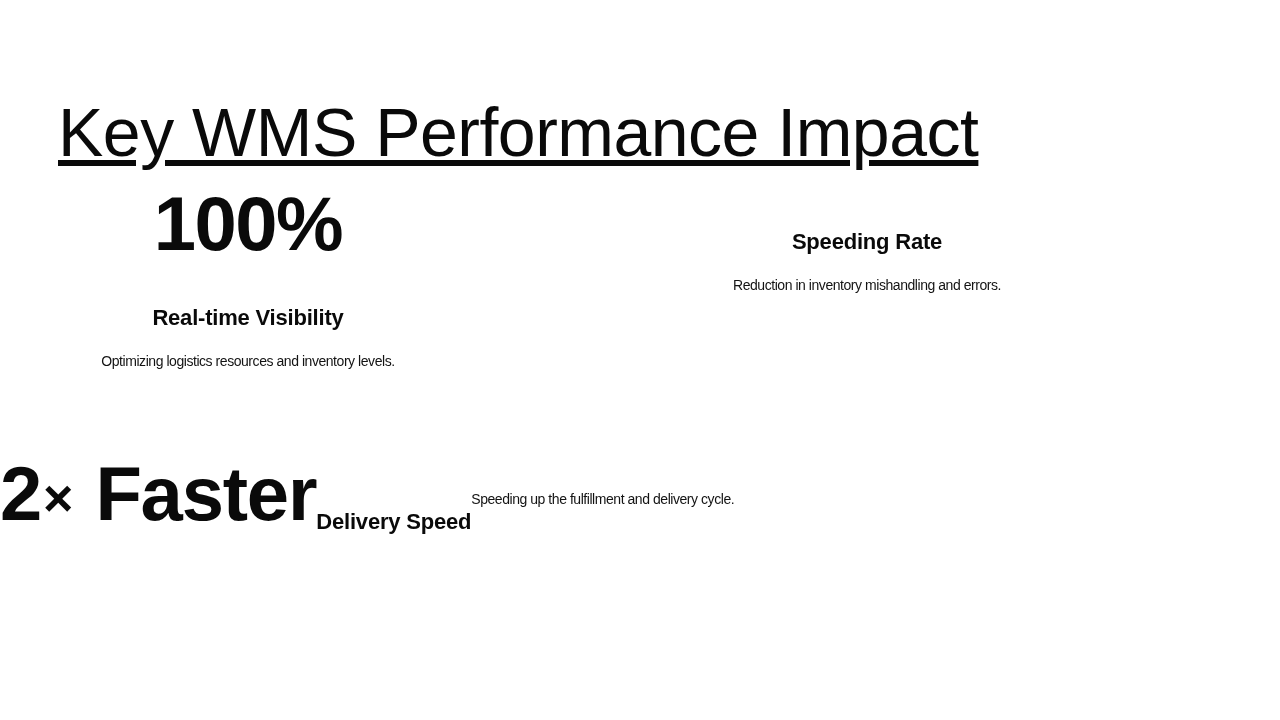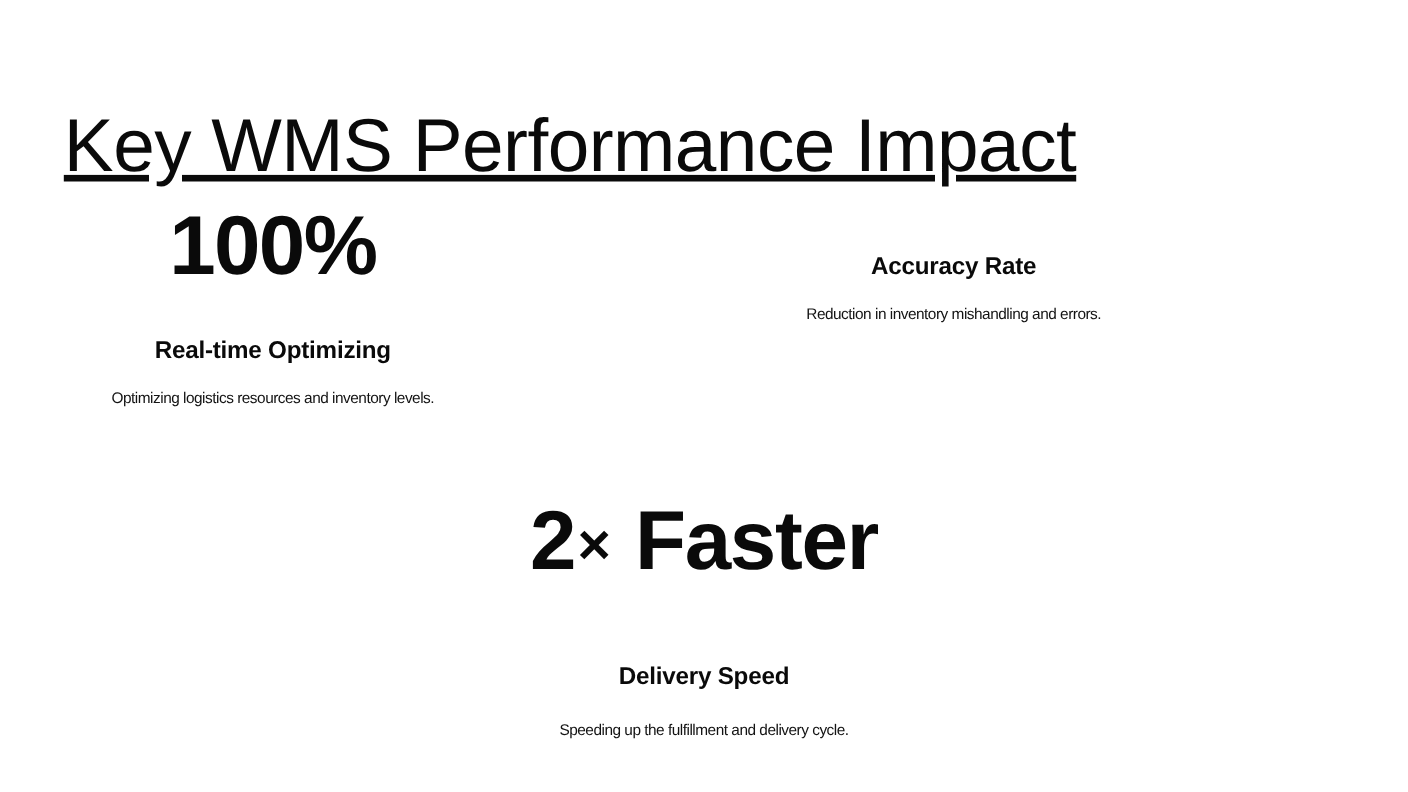--- a/index.html
+++ b/index.html
@@ -102,46 +102,45 @@
     white-space: nowrap;
   }
 
   
   .stat-wide {
     position: absolute;
     left: 0;
     top: 454px;
     width: 1280px;
     display: flex;
-    flex-direction: column;
+    flex-direction: row;
     align-items: center;
     text-align: center;
-    gap: 17px;
   }
   .stat-wide .stat-value { letter-spacing: -1.2px; }
   .stat-wide .stat-label { margin-top: 56px; }
   .stat-wide .stat-desc  { margin-top: 10px; }
 </style>
 </head>
 <body>
 
 <div class="slide">
 
   <h1 class="slide-title">Key WMS Performance Impact</h1>
 
   <div class="stats-grid">
 
     <div class="stat-card stat-col-1">
       <div class="stat-value">100%</div>
-      <div class="stat-label">Real-time Optimizing</div>
+      <div class="stat-label">Real-time Visibility</div>
       <div class="stat-desc">Optimizing logistics resources and inventory levels.</div>
     </div>
 
     <div class="stat-card stat-col-2">
-      <div class="stat-label">Accuracy Rate</div>
+      <div class="stat-label">Speeding Rate</div>
       <div class="stat-desc">Reduction in inventory mishandling and errors.</div>
     </div>
 
   </div>
 
   <div class="stat-wide">
     <div class="stat-value">
       <span>2</span><span class="mult">×</span> <span>Faster</span>
     </div>
     <div class="stat-label">Delivery Speed</div>

